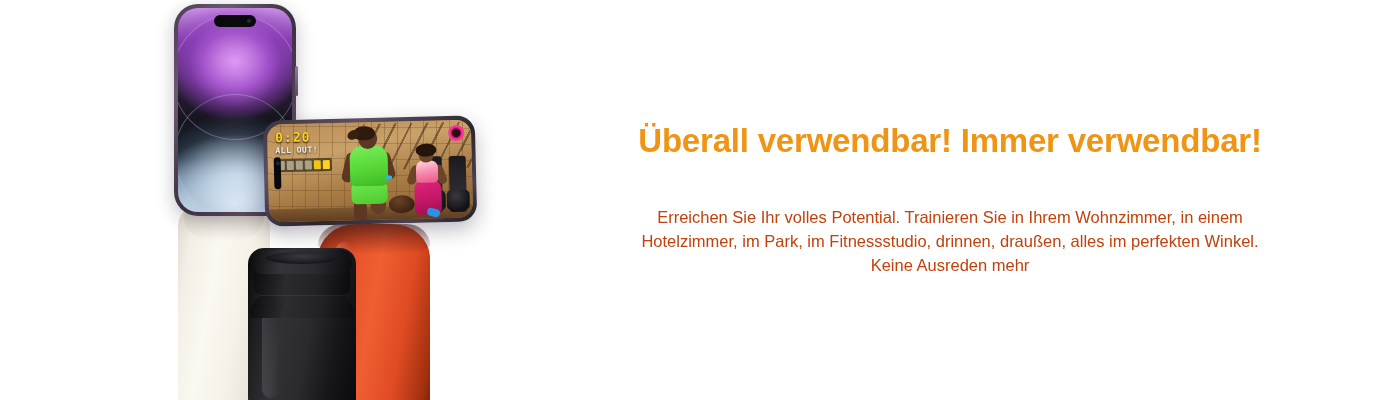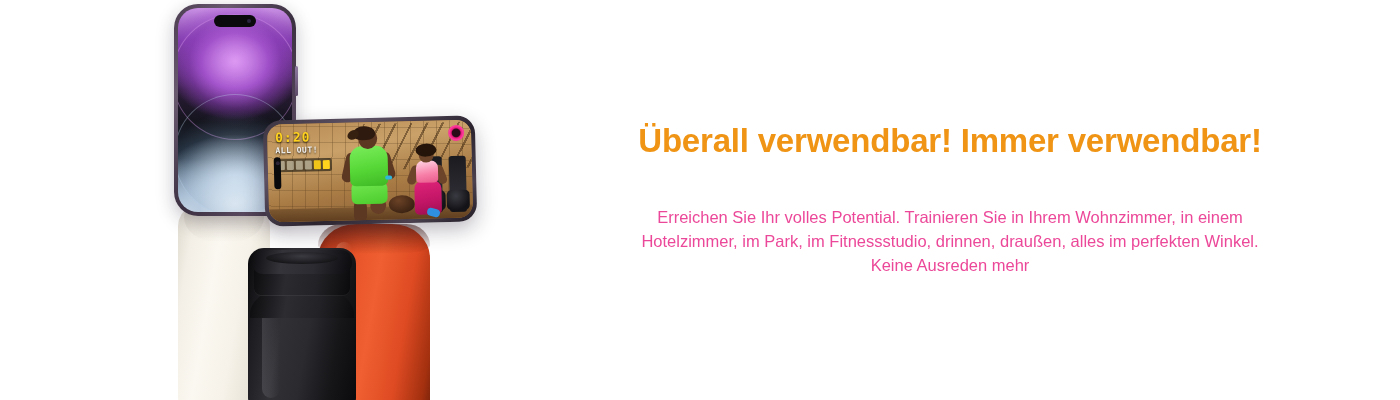--- a/index.html
+++ b/index.html
@@ -510,21 +510,21 @@
     font-weight: bold;
     color: #ef9414;
     letter-spacing: -0.2px;
     line-height: 1.15;
     white-space: nowrap;
   }
   .subcopy {
     margin: 46px 0 0 0;
     font-size: 16.5px;
     font-weight: normal;
-    color: #ec4899;
+    color: #c2410c;
     line-height: 1.45;
     max-width: 660px;
   }
 </style>
 </head>
 <body>
 
 <div class="hero">
 
   <div class="product-visual">

